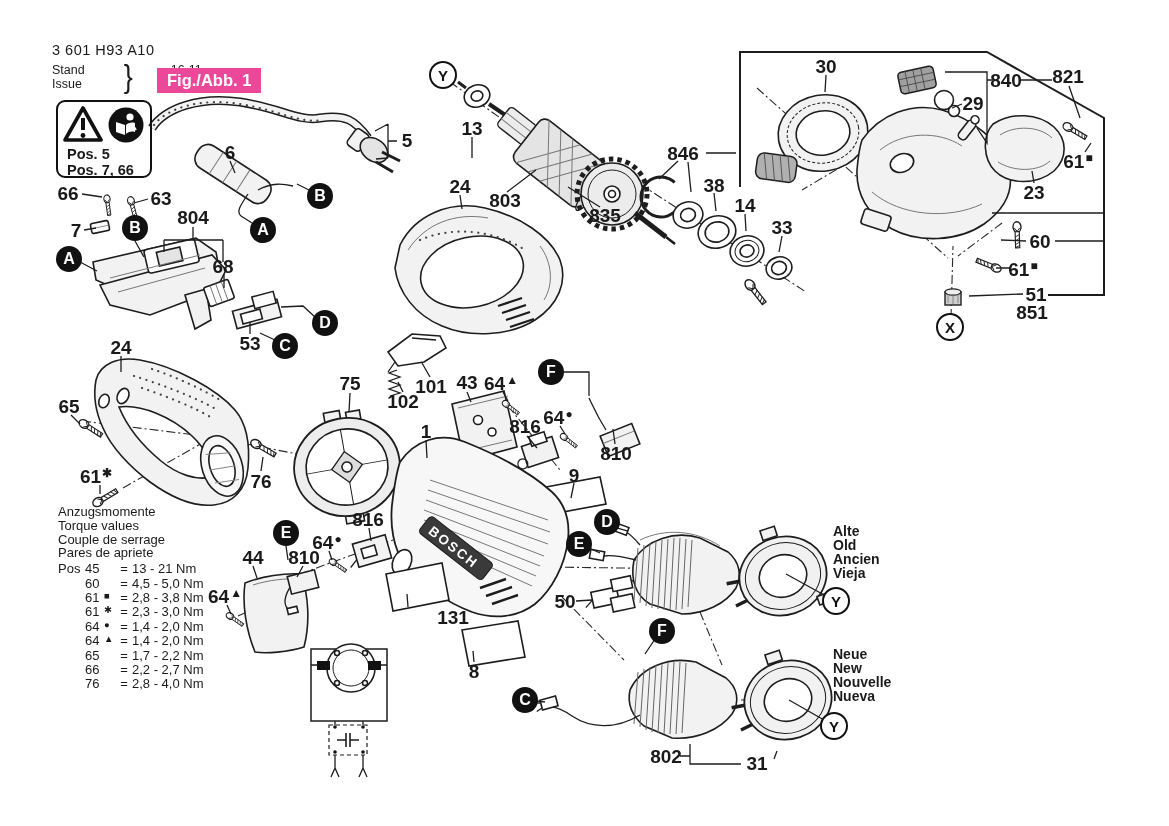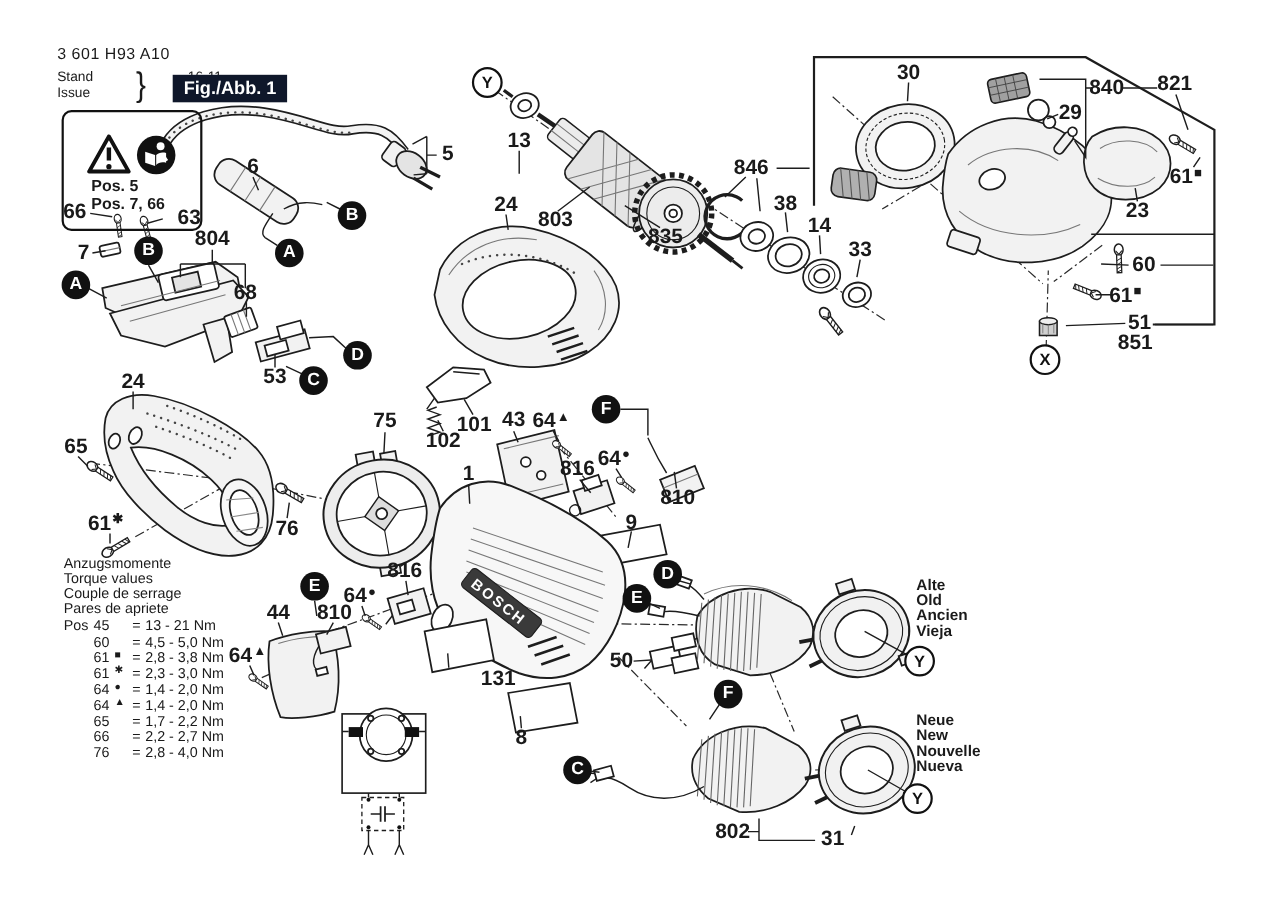--- a/index.html
+++ b/index.html
@@ -21,24 +21,24 @@
   .callout{position:absolute;transform:translate(-50%,-50%);width:26px;height:26px;border-radius:50%;
            background:#111;color:#fff;font-weight:bold;font-size:16px;display:flex;
            align-items:center;justify-content:center;line-height:1;}
   .datum{position:absolute;transform:translate(-50%,-50%);width:24px;height:24px;border-radius:50%;
          background:#fff;color:#111;border:2.4px solid #111;font-weight:bold;font-size:15px;
          display:flex;align-items:center;justify-content:center;line-height:1;}
   #part-number{position:absolute;left:52px;top:42px;font-size:14.5px;letter-spacing:.5px;}
   #stand-block{position:absolute;left:52px;top:63px;font-size:12.5px;line-height:14px;display:flex;align-items:center;gap:36px;}
   #stand-block .brace{font-size:27px;font-weight:normal;margin:0 2px 0 3px;transform:scaleY(1.15);}
   #stand-block .strike{text-decoration:line-through;}
-  #fig-box{position:absolute;left:157px;top:68px;background:#0f172a;color:#fff;font-weight:bold;
+  #fig-box{position:absolute;left:157px;top:68px;background:#ec4899;color:#fff;font-weight:bold;
            font-size:16.5px;padding:3px 10px;}
   #pos-box{position:absolute;left:56px;top:100px;width:92px;height:74px;border:2.6px solid #111;
-           border-radius:9px;padding:16px;}
+           border-radius:9px;padding:0;}
   #pos-box .icons{display:flex;gap:4px;justify-content:center;margin-top:4px;}
   #pos-box .poslines{font-weight:bold;font-size:14.5px;line-height:16px;padding-left:9px;margin-top:2px;}
   #torque-block{position:absolute;left:58px;top:505px;font-size:13px;line-height:13.8px;}
   #torque-rows{margin-top:2px;}
   .trow{display:flex;line-height:14.4px;}
   .trow .c0{width:27px;}
   .trow .c1{width:18px;text-align:left;}
   .trow .cs{width:12px;font-size:9.5px;position:relative;top:-2px;text-align:left;padding-left:1px;}
   .trow .c2{width:16px;text-align:center;}
   #footer-block{position:absolute;left:58px;top:714px;font-size:13px;line-height:13.6px;}
@@ -491,21 +491,21 @@
     </div>
 <div id="age-new" class="agelabel">
       <div class="">Neue</div>
       <div class="">New</div>
       <div class="">Nouvelle</div>
       <div class="">Nueva</div>
     </div>
 
 <div id="labels-layer">
       <div class="plabel" style="left: 68px; top: 193px;">66</div>
-      <div class="plabel" style="left: 161px; top: 198px; margin-left: 11px;">63</div>
+      <div class="plabel" style="left: 161px; top: 198px;">63</div>
       <div class="plabel" style="left: 76px; top: 230px;">7</div>
       <div class="plabel" style="left: 193px; top: 217px;">804</div>
       <div class="plabel" style="left: 223px; top: 266px;">68</div>
       <div class="plabel" style="left: 250px; top: 343px; text-align: center;">53</div>
       <div class="plabel" style="left: 230px; top: 152px;">6</div>
       <div class="plabel" style="left: 407px; top: 140px;">5</div>
       <div class="plabel" style="left: 472px; top: 128px;">13</div>
       <div class="plabel" style="left: 460px; top: 186px;">24</div>
       <div class="plabel" style="left: 505px; top: 200px;">803</div>
       <div class="plabel" style="left: 605px; top: 215px;">835</div>

